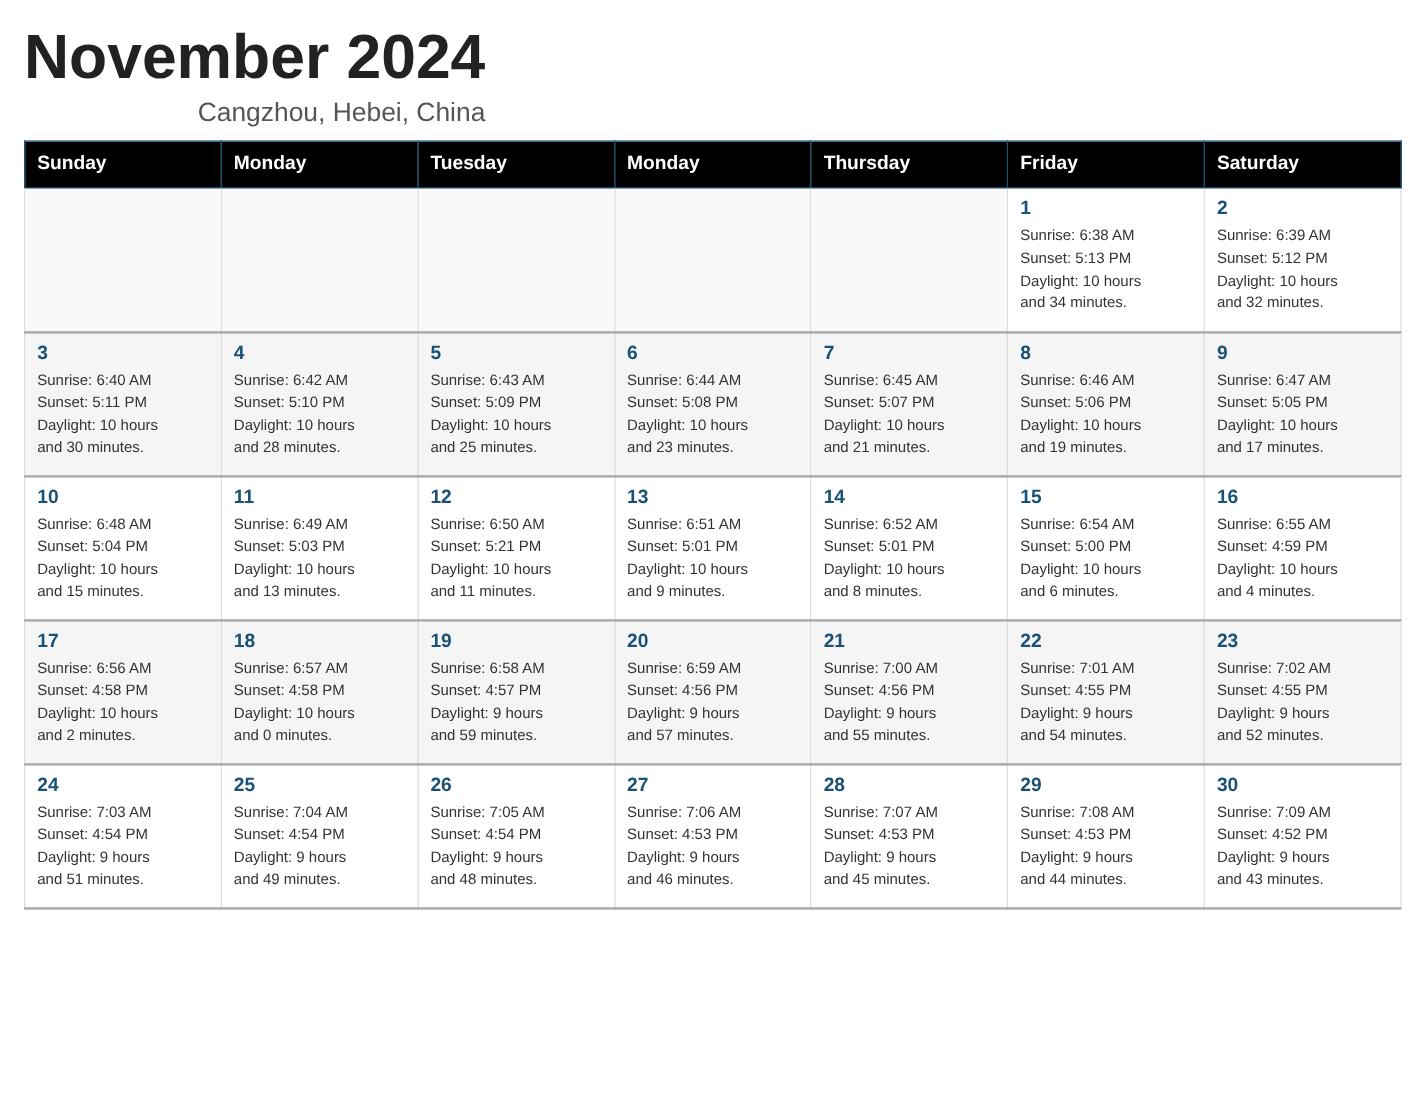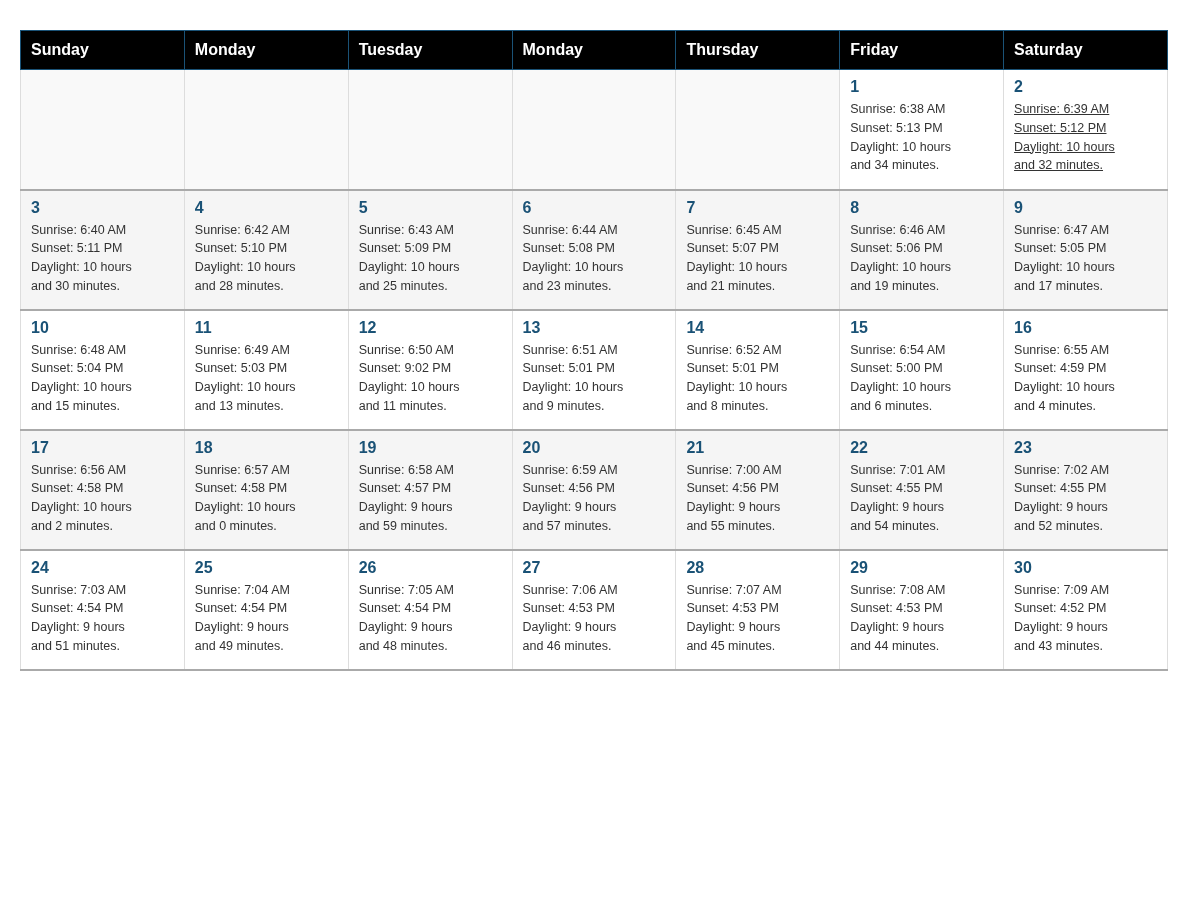--- a/index.html
+++ b/index.html
@@ -109,20 +109,24 @@
       line-height: 1.5;
     }
     .empty-cell {
       background: #f9f9f9;
     }
   </style>
 </head>
 <body>
 
 <div class="header">
+  <div class="title-block">
+    <div class="month-year">November 2024</div>
+    <div class="location">Cangzhou, Hebei, China</div>
+  </div>
 </div>
 
 <table>
   <thead>
     <tr>
     <th>Sunday</th>
         <th>Monday</th>
         <th>Tuesday</th>
         <th>Monday</th>
         <th>Thursday</th>
@@ -139,21 +143,21 @@
         <td class="empty-cell"></td>
         <td>
           <span class="day-number">1</span>
           <div class="day-info" style="white-space: pre-line;">Sunrise: 6:38 AM
 Sunset: 5:13 PM
 Daylight: 10 hours
 and 34 minutes.</div>
         </td>
         <td>
           <span class="day-number">2</span>
-          <div class="day-info" style="white-space: pre-line; text-decoration: underline;">Sunrise: 6:39 AM
+          <div class="day-info" style="white-space: pre-line;">Sunrise: 6:39 AM
 Sunset: 5:12 PM
 Daylight: 10 hours
 and 32 minutes.</div>
         </td>
       </tr>
       <tr>
         <td>
           <span class="day-number">3</span>
           <div class="day-info" style="white-space: pre-line;">Sunrise: 6:40 AM
 Sunset: 5:11 PM
@@ -214,21 +218,21 @@
         <td>
           <span class="day-number">11</span>
           <div class="day-info" style="white-space: pre-line;">Sunrise: 6:49 AM
 Sunset: 5:03 PM
 Daylight: 10 hours
 and 13 minutes.</div>
         </td>
         <td>
           <span class="day-number">12</span>
           <div class="day-info" style="white-space: pre-line;">Sunrise: 6:50 AM
-Sunset: 9:02 PM
+Sunset: 5:21 PM
 Daylight: 10 hours
 and 11 minutes.</div>
         </td>
         <td>
           <span class="day-number">13</span>
           <div class="day-info" style="white-space: pre-line;">Sunrise: 6:51 AM
 Sunset: 5:01 PM
 Daylight: 10 hours
 and 9 minutes.</div>
         </td>

